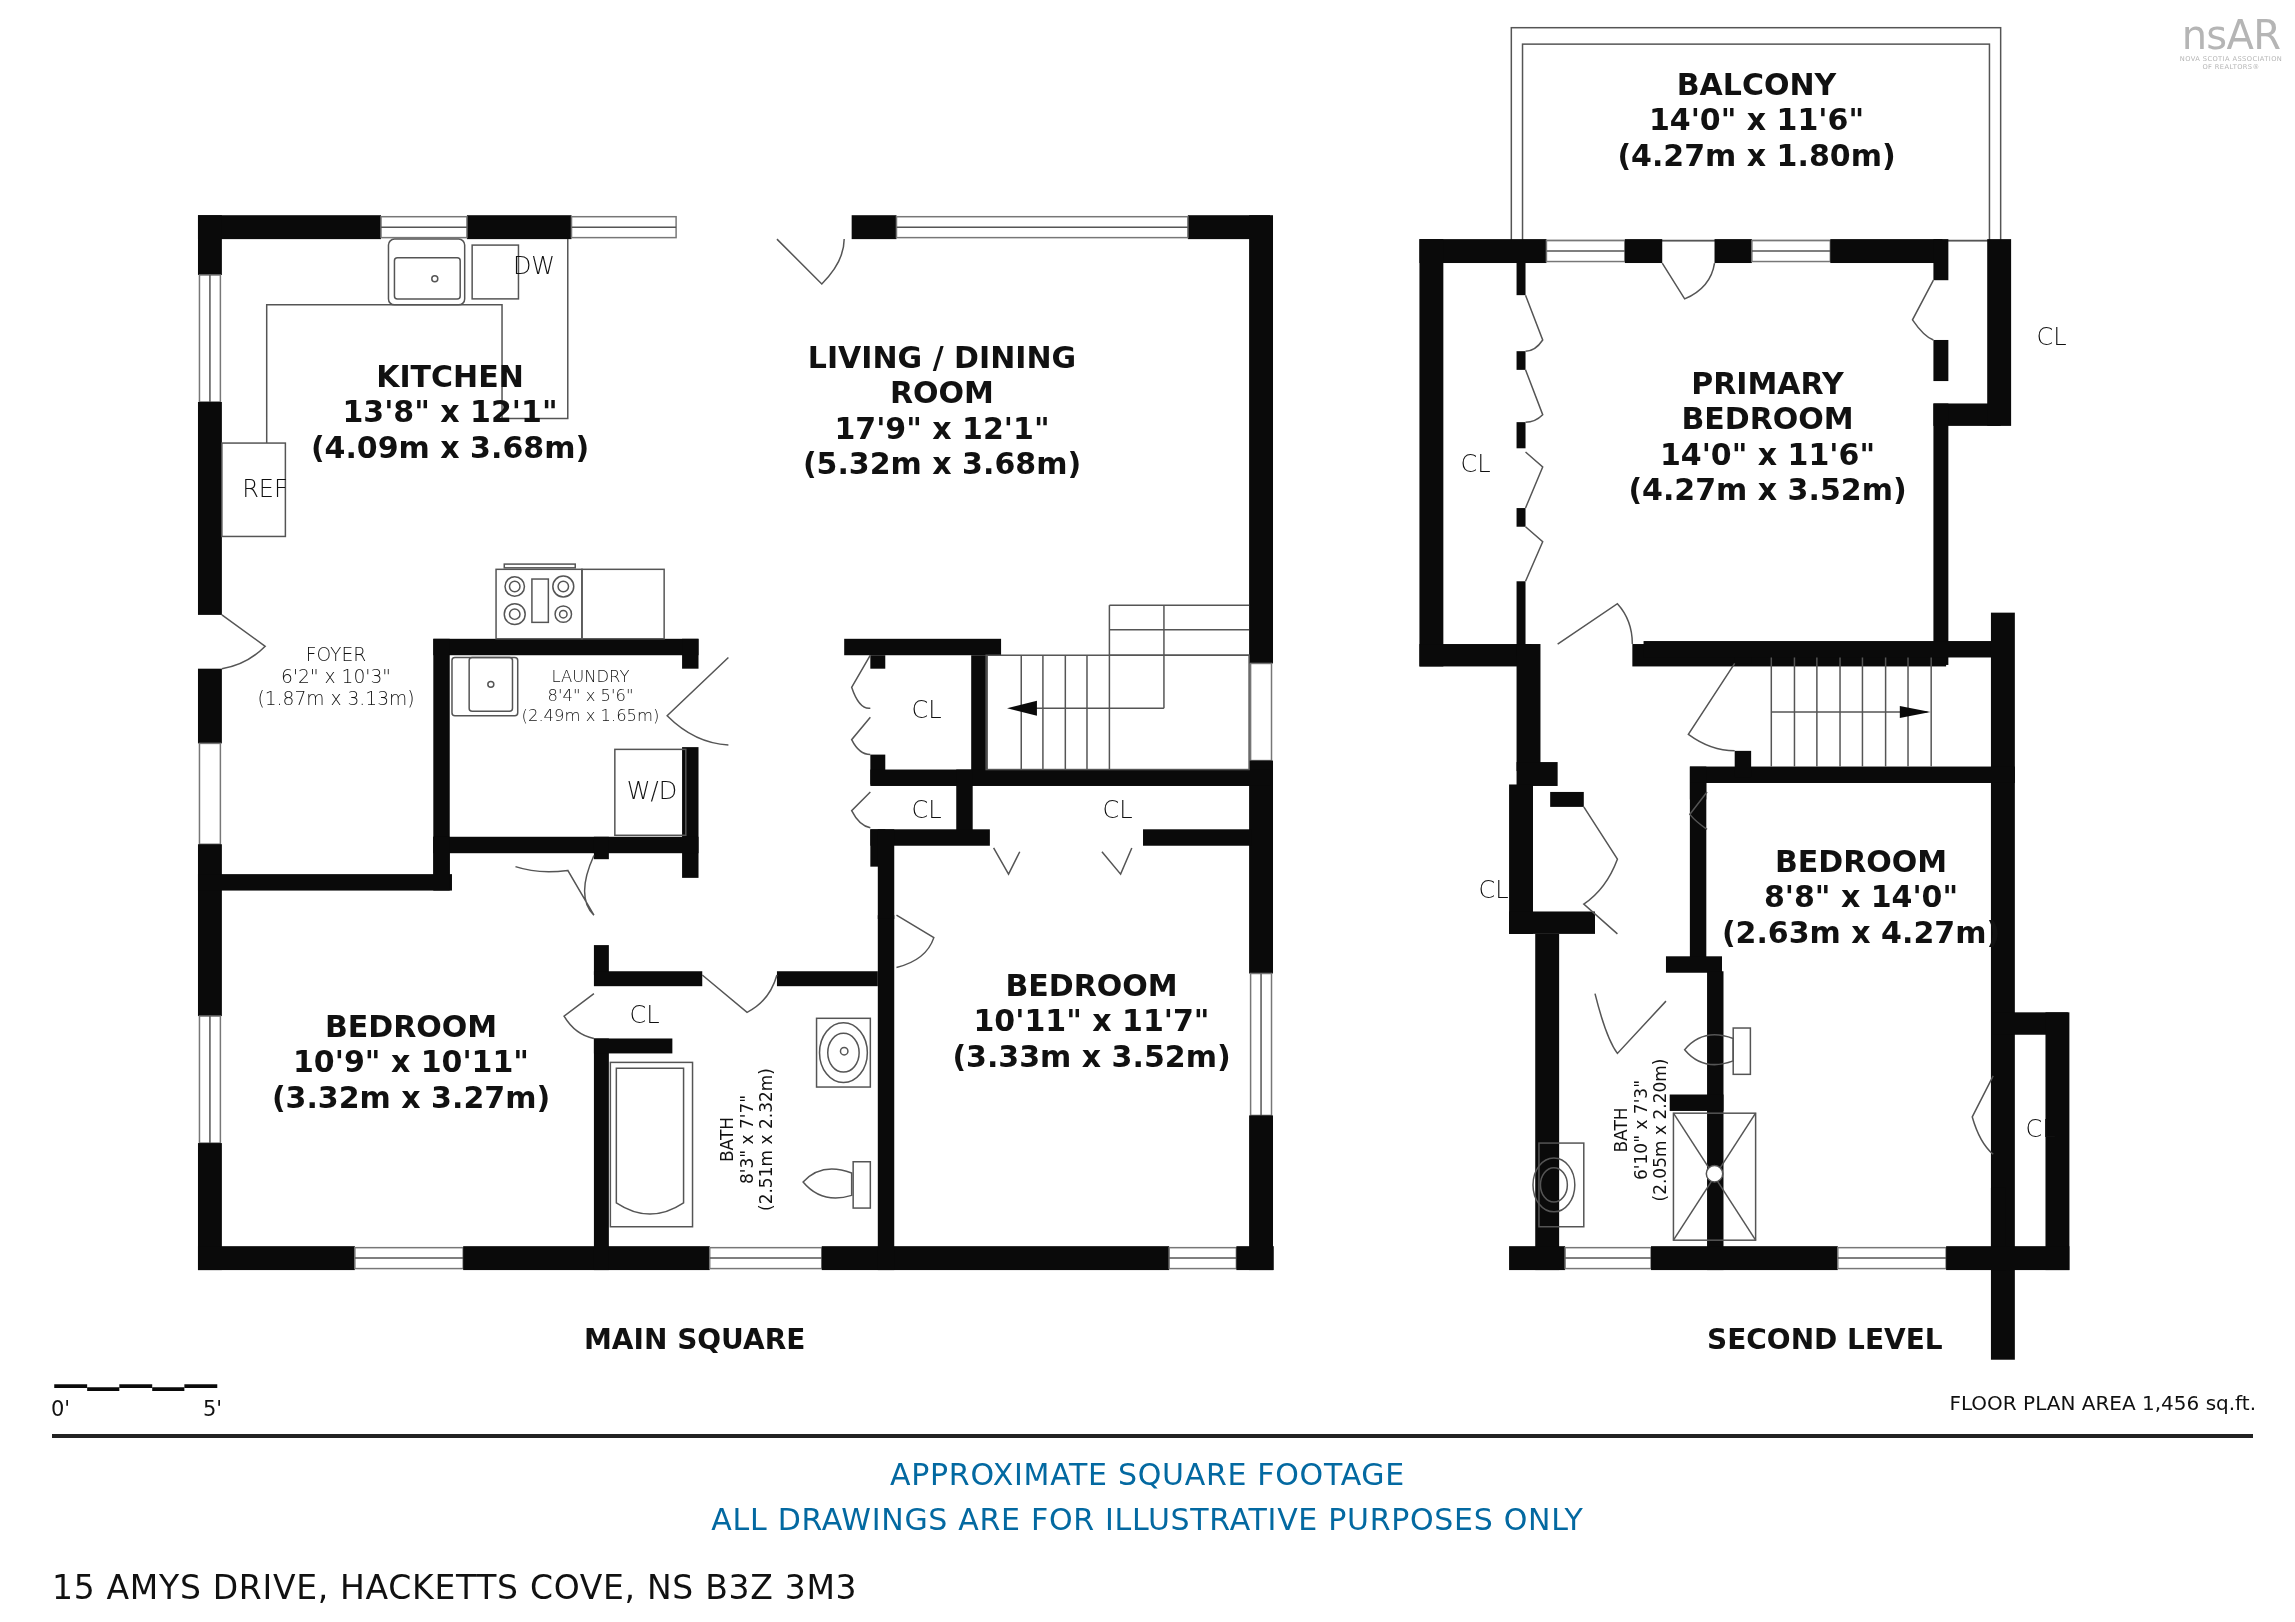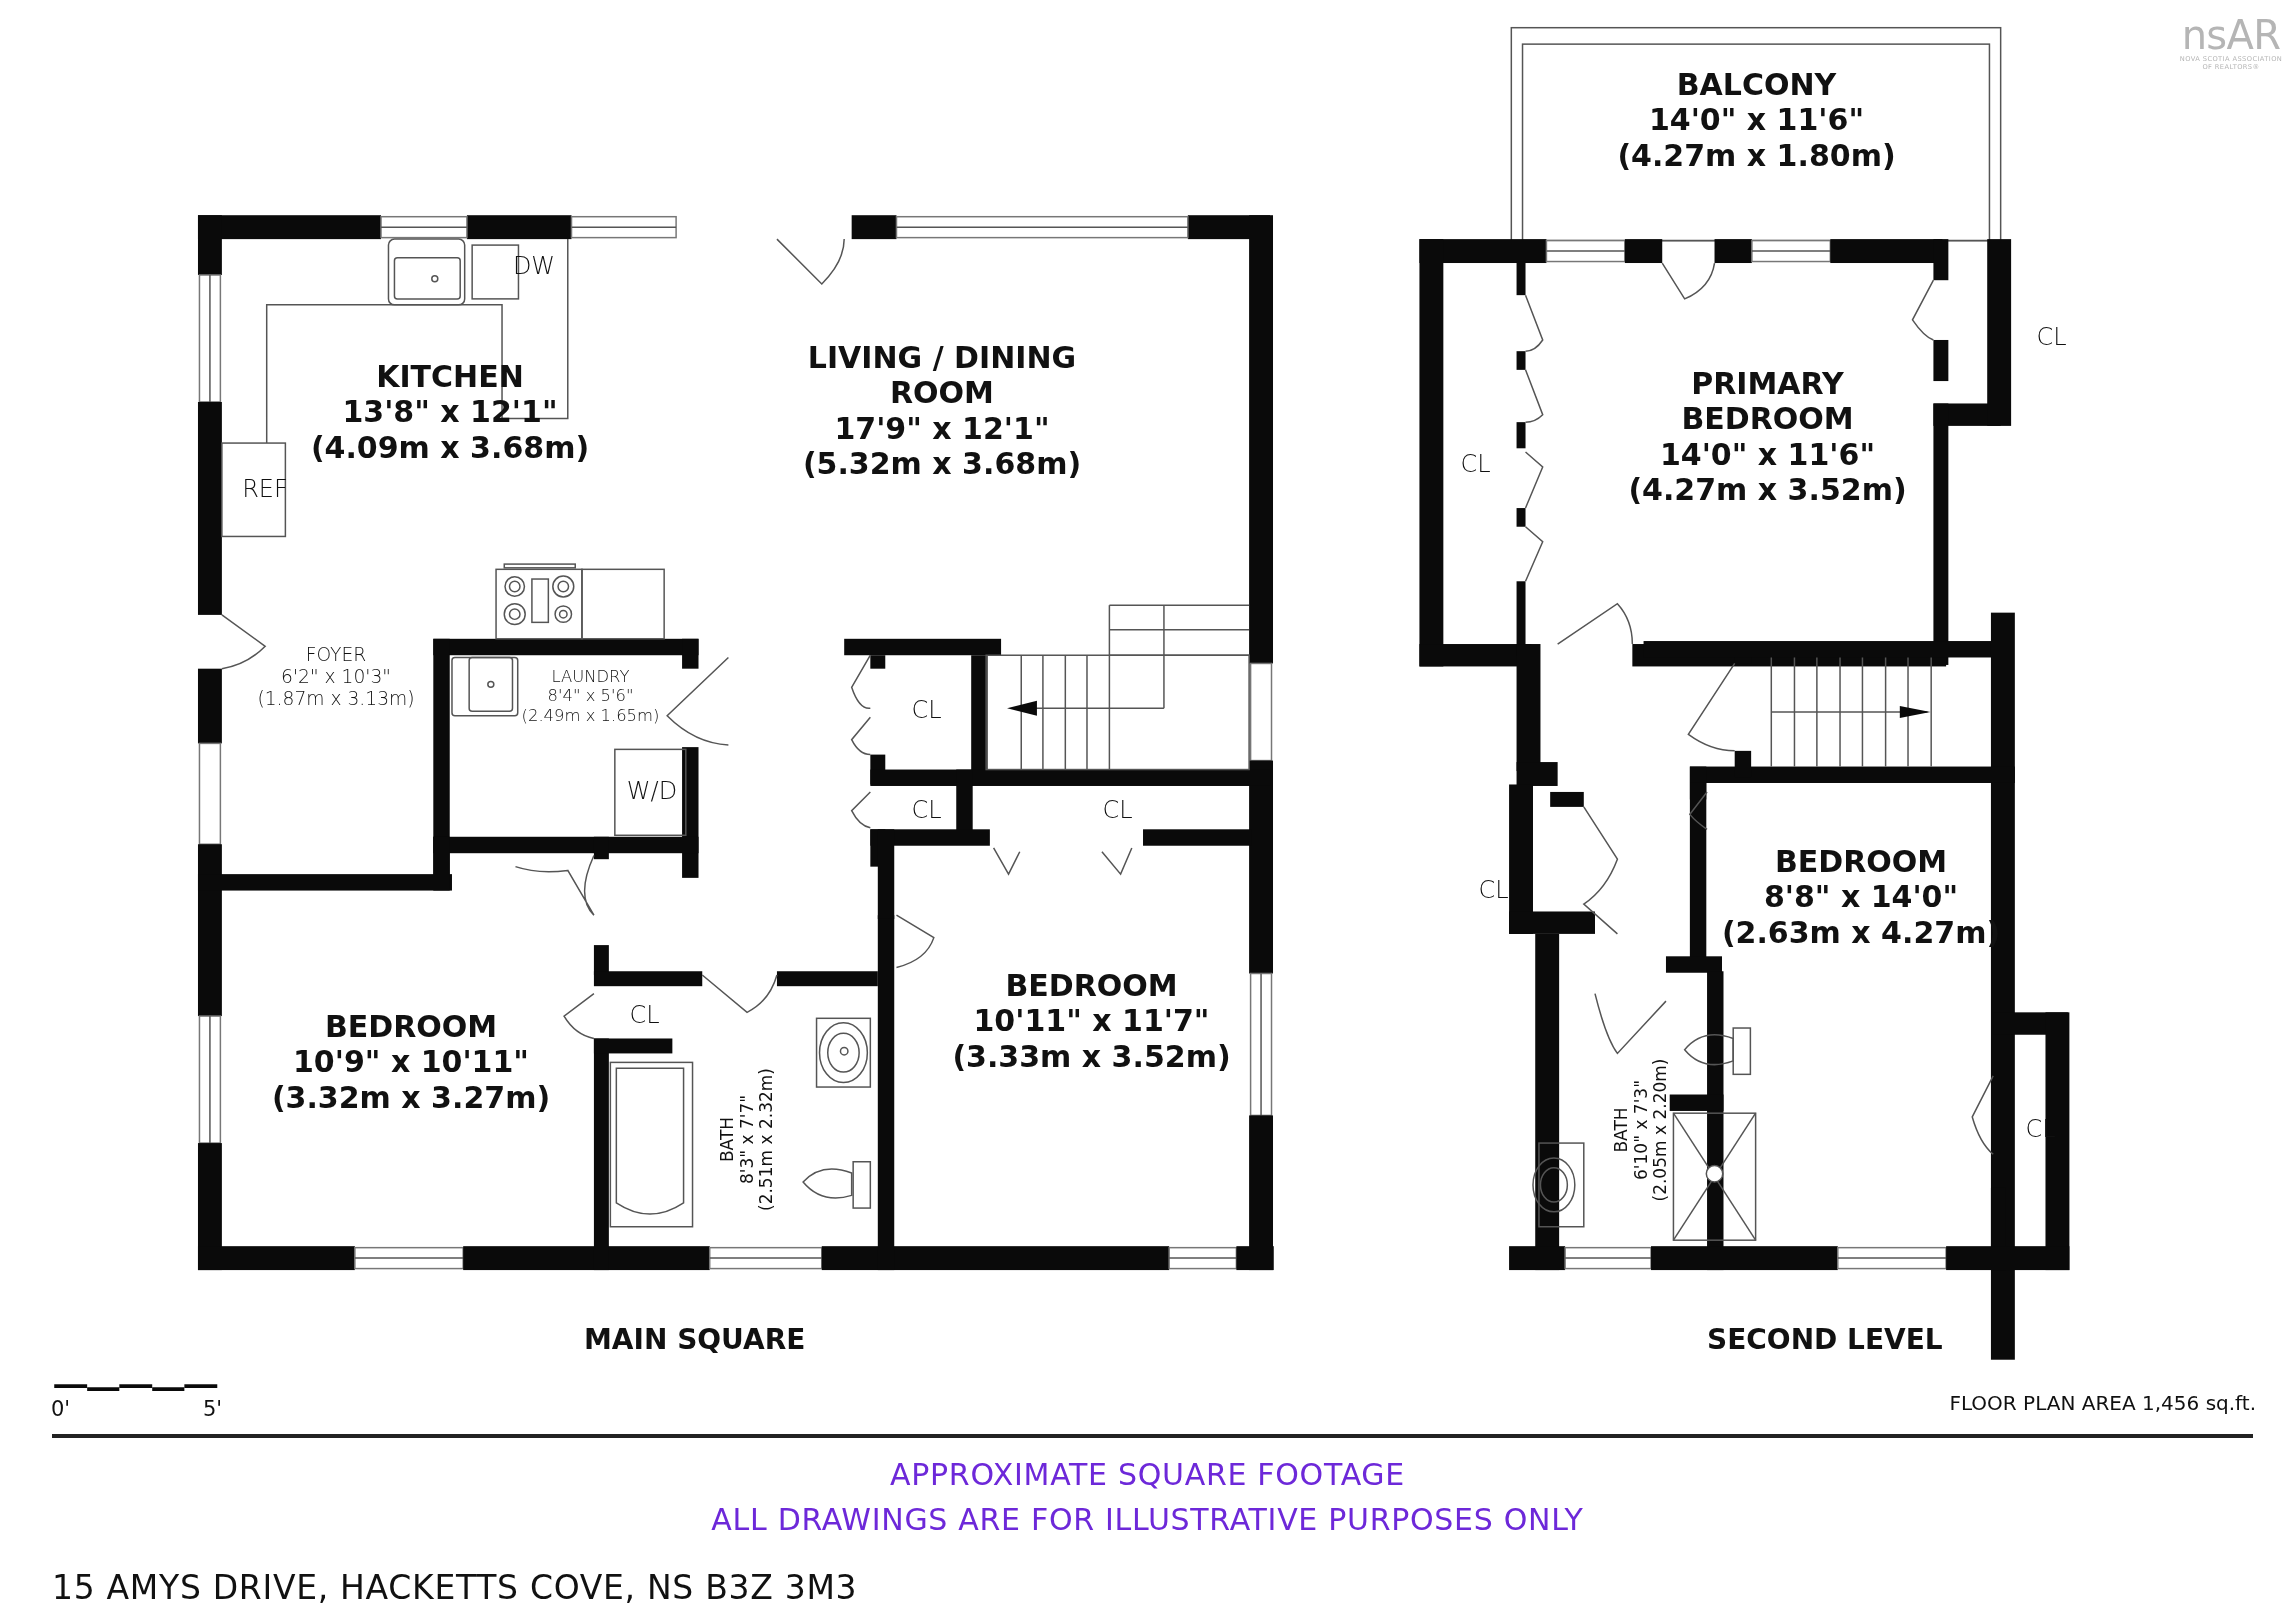--- a/index.html
+++ b/index.html
@@ -14,21 +14,21 @@
   .lg { font-size: 30px; font-weight: bold; }
   .sm { font-size: 18.7px; }
   .xs { font-size: 16.4px; }
   .cl { font-size: 24px; }
   .level-title { position: absolute; font-weight: 700; font-size: 28px; font-family: "DejaVu Sans", sans-serif; }
   .vert { position: absolute; transform: rotate(-90deg); transform-origin: center center; text-align: center; white-space: nowrap; line-height: 1.15; font-size: 17px; }
   .logo { position: absolute; left: 2171px; top: 15px; width: 120px; text-align: center; color: #b5b5b5; }
   .logo .mark { font-size: 40px; letter-spacing: -0.7px; font-family: "DejaVu Sans", sans-serif; line-height: 1; }
   .logo .sub { font-size: 6.7px; letter-spacing: 0.4px; line-height: 1.2; }
   .rule { position: absolute; height: 3.7px; background: #222; }
-  .disclaimer { position: absolute; left: 0; width: 2295px; text-align: center; color: #6d28d9; font-size: 30px; letter-spacing: 0.7px; }
+  .disclaimer { position: absolute; left: 0; width: 2295px; text-align: center; color: #0369a1; font-size: 30px; letter-spacing: 0.7px; }
   .address { position: absolute; left: 52px; top: 1568px; font-size: 33px; letter-spacing: 0.7px; }
   .area { position: absolute; right: 39px; top: 1391px; font-size: 20px; }
   .scale-label { position: absolute; font-size: 21px; }
 </style>
 </head>
 <body>
 
 <svg class="plan" width="2295" height="1622" viewBox="0 0 3072 2171">
 
   <g>

